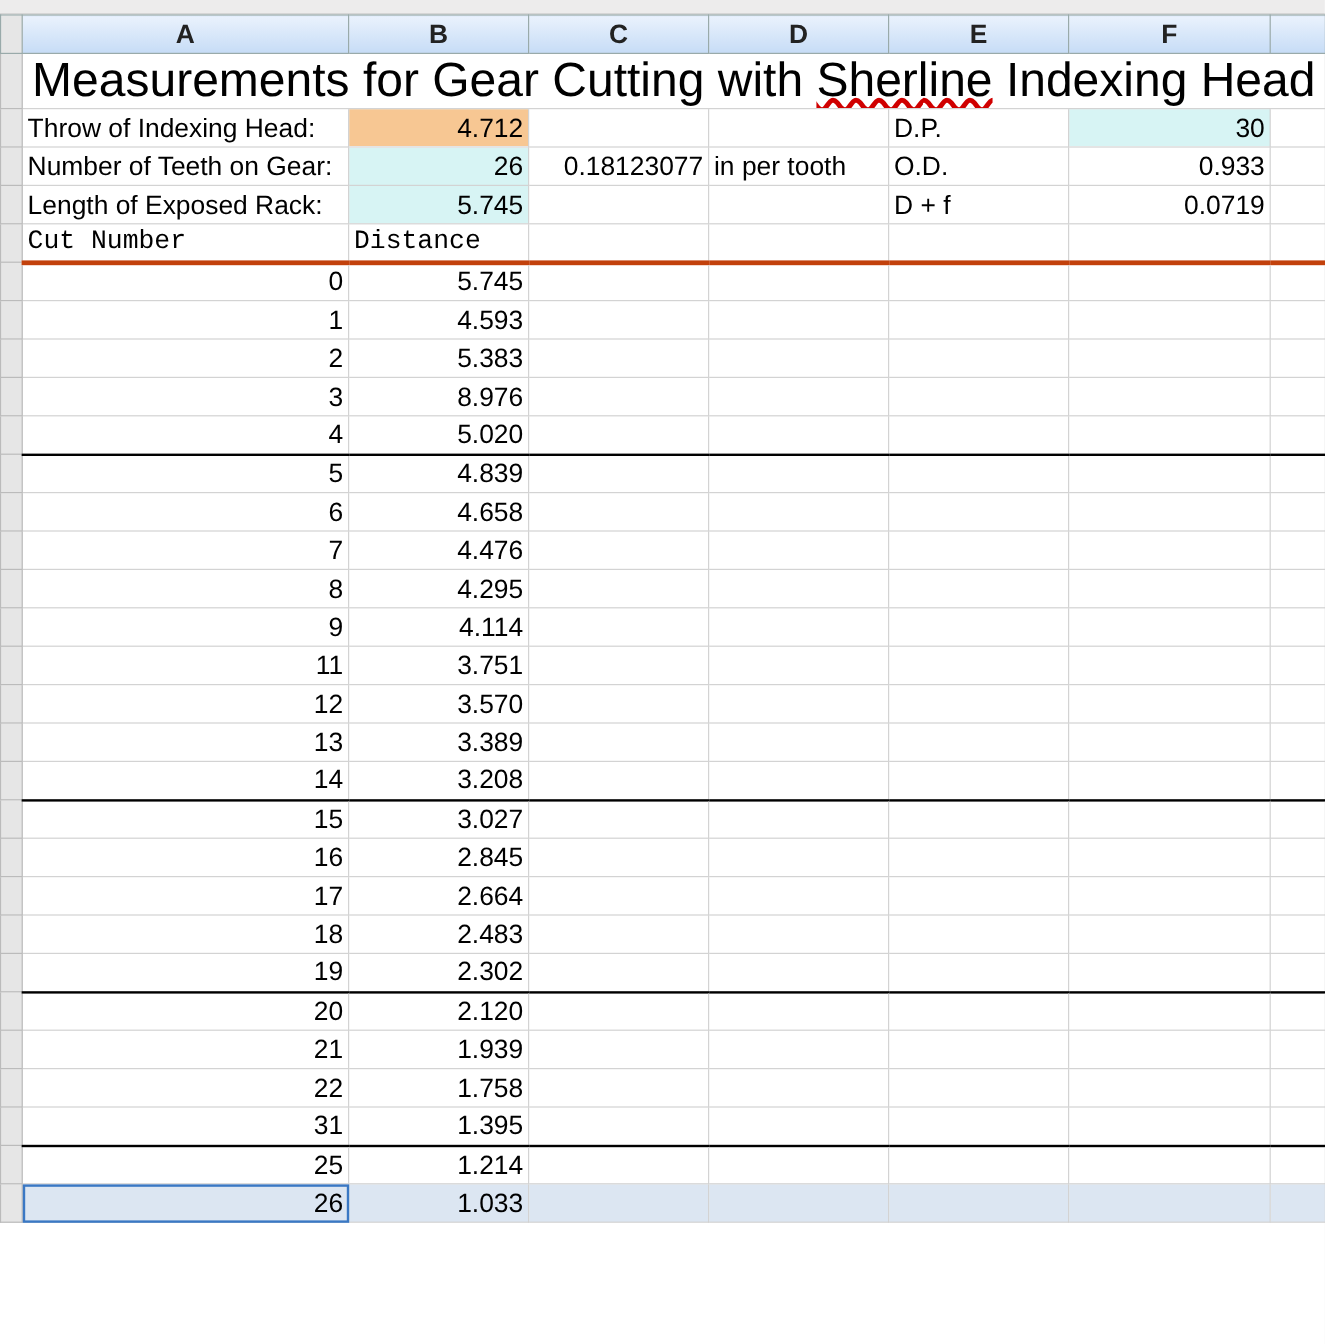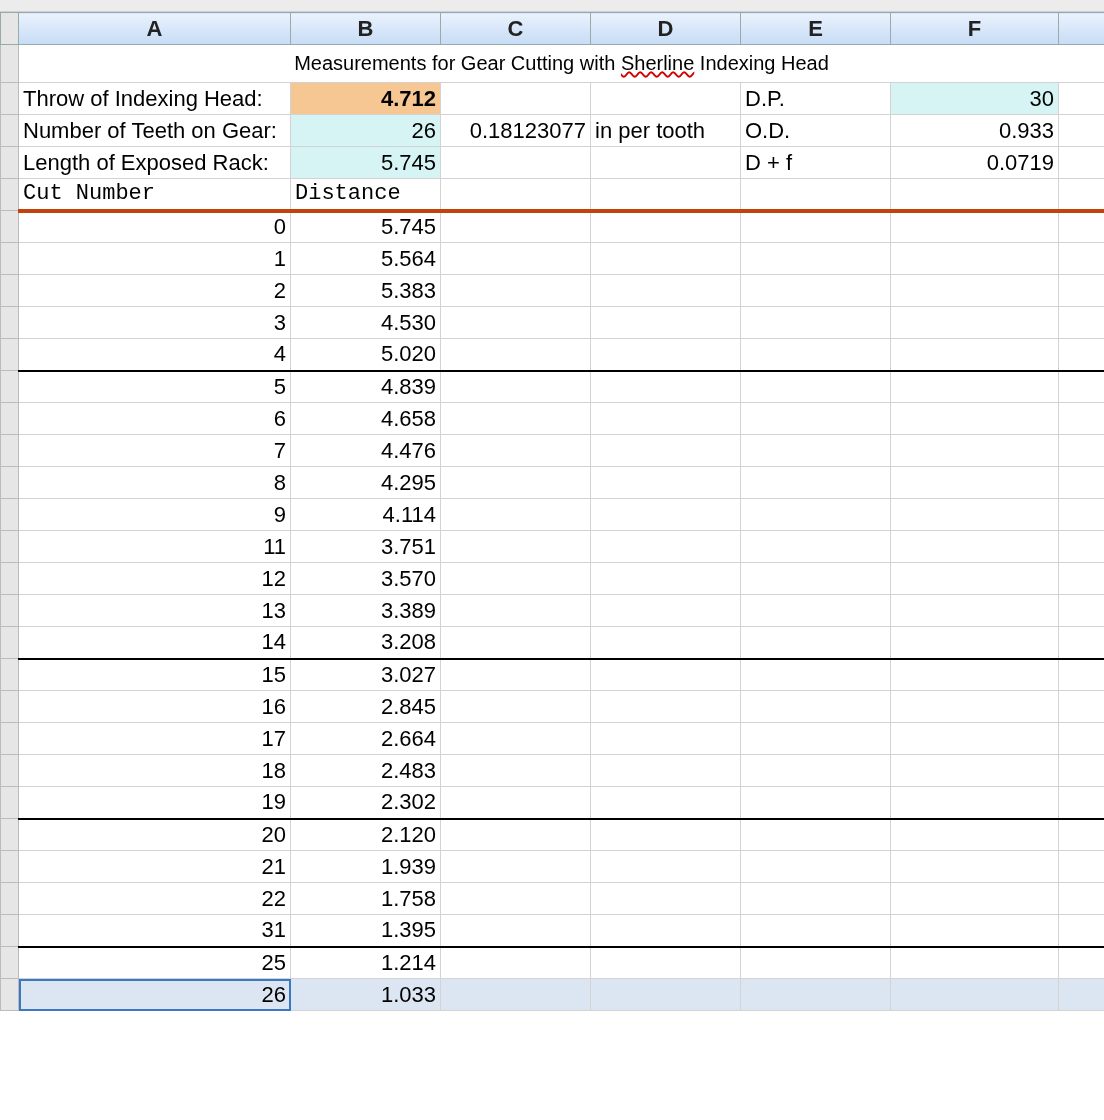--- a/index.html
+++ b/index.html
@@ -53,25 +53,25 @@
     padding: 0 4px;
     white-space: nowrap;
     overflow: hidden;
     background: #fff;
     vertical-align: middle;
     font-size: 22px;
   }
   td.num { text-align: right; }
   td.txt { text-align: left; }
   td.title {
-    font-size: 20px;
+    font-size: 40px;
     text-align: center;
     height: 38px;
   }
-  td.orange { background: #f7c793; font-weight: bold; }
+  td.orange { background: #f7c793; }
   td.lblue  { background: #d7f4f4; }
   
   tr.thicktop td { border-top: 2px solid #000; }
   tr.thickbot td { border-bottom: 4px solid #c2410c; font-family: Liberation Mono, monospace; }
   
   tr.selected td { background: #dce6f2; }
   tr.selected td.active {
     outline: 2px solid #3a78c4;
     outline-offset: -2px;
   }
@@ -175,41 +175,41 @@
           <td class="num">5.745</td>
           <td></td>
           <td></td>
           <td></td>
           <td></td>
           <td></td>
         </tr>
         <tr>
           <th class="rowhead"></th>
           <td class="num">1</td>
-          <td class="num">5.564</td>
+          <td class="num">4.593</td>
           <td></td>
           <td></td>
           <td></td>
           <td></td>
           <td></td>
         </tr>
         <tr>
           <th class="rowhead"></th>
           <td class="num">2</td>
           <td class="num">5.383</td>
           <td></td>
           <td></td>
           <td></td>
           <td></td>
           <td></td>
         </tr>
         <tr>
           <th class="rowhead"></th>
           <td class="num">3</td>
-          <td class="num">4.530</td>
+          <td class="num">8.976</td>
           <td></td>
           <td></td>
           <td></td>
           <td></td>
           <td></td>
         </tr>
         <tr>
           <th class="rowhead"></th>
           <td class="num">4</td>
           <td class="num">5.020</td>

